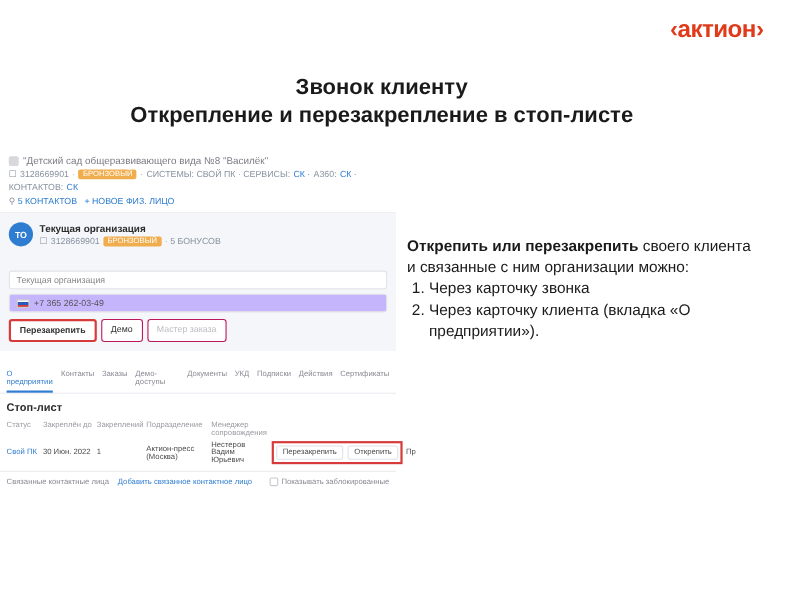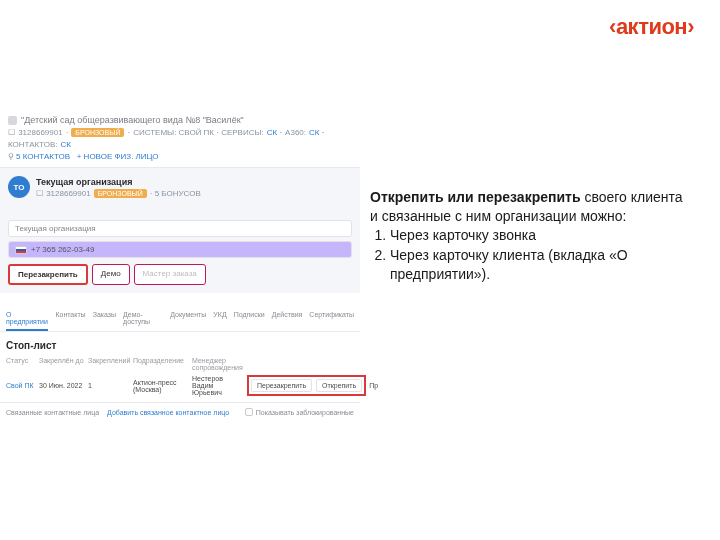--- a/index.html
+++ b/index.html
@@ -53,21 +53,22 @@
   .addlink { color: #2f7dd1; }
   .chk { width: 8px; height: 8px; border: 1px solid #c9c9d0; border-radius: 2px; display: inline-block; }
 </style>
 </head>
 <body>
 
 <div class="slide">
   <div class="brand">‹актион›</div>
 
   <div class="title">
-    <br>
+    <span>Звонок клиенту</span><br>
+    <span>Открепление и перезакрепление в стоп-листе</span>
   </div>
 
   <div class="content">
     <div class="left">
 
       <div class="card1">
         <div class="c1-header">
           <div class="c1-h-line1">
             <span class="c1-icon"></span>
             <span class="c1-orgname">"Детский сад общеразвивающего вида №8 "Василёк"</span>

